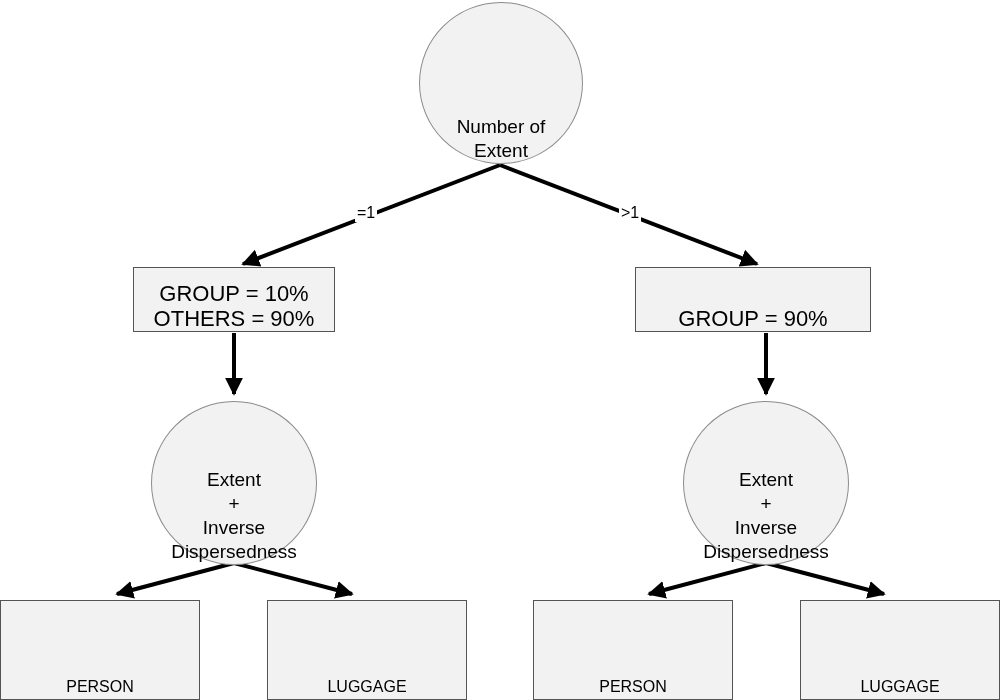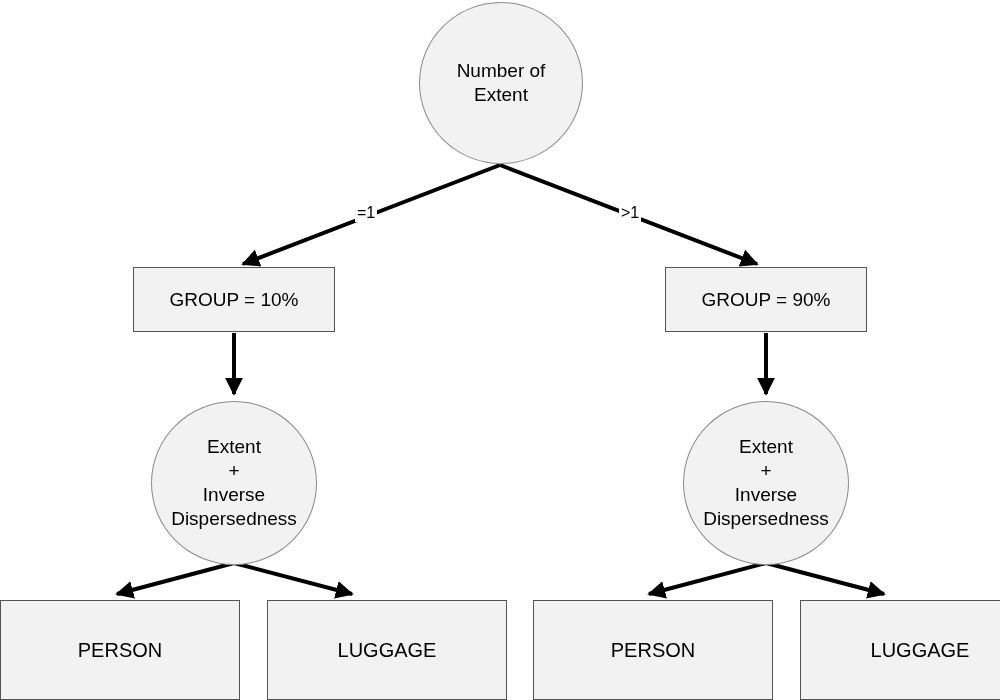--- a/index.html
+++ b/index.html
@@ -21,41 +21,41 @@
     width: 1000px;
     height: 700px;
   }
   .node {
     position: absolute;
     box-sizing: border-box;
     background: #f2f2f2;
     display: flex;
     flex-direction: column;
     align-items: center;
-    justify-content: center;
+    justify-content: flex-end;
     text-align: center;
     color: #000000;
   }
   .circle {
     border: 1px solid #8c8c8c;
     border-radius: 50%;
     font-size: 19px;
     line-height: 24px;
   }
   .rect {
     border: 1px solid #545454;
-    font-size: 19px;
+    font-size: 22px;
     line-height: 25px;
   }
   .root-circle   { left: 419px; top: 2px;   width: 164px; height: 162px; }
   .mid-circle-l  { left: 151px; top: 401px; width: 166px; height: 164px; }
   .mid-circle-r  { left: 683px; top: 401px; width: 166px; height: 164px; }
   .prob-box-l    { left: 133px; top: 267px; width: 202px; height: 65px; }
-  .prob-box-r    { left: 665px; top: 267px; width: 202px; height: 65px; }
-  .leaf          { top: 600px; width: 240px; height: 100px; font-size: 20px; }
+  .prob-box-r    { left: 635px; top: 267px; width: 236px; height: 65px; }
+  .leaf          { top: 600px; width: 200px; height: 100px; font-size: 16px; }
   .leaf-person-l { left: 0px; }
   .leaf-luggage-l{ left: 267px; }
   .leaf-person-r { left: 533px; }
   .leaf-luggage-r{ left: 800px; }
   .node span { display: block; }
   .edge-label {
     position: absolute;
     background: #ffffff;
     color: #000000;
     font-size: 16px;
@@ -89,20 +89,21 @@
   <div class="node circle root-circle">
     <span>Number of</span>
     <span>Extent</span>
   </div>
 
   <div class="edge-label edge-label-eq">=1</div>
   <div class="edge-label edge-label-gt">&gt;1</div>
 
   <div class="node rect prob-box-l">
     <span>GROUP = 10%</span>
+    <span>OTHERS = 90%</span>
   </div>
 
   <div class="node rect prob-box-r">
     <span>GROUP = 90%</span>
   </div>
 
   <div class="node circle mid-circle-l">
     <span>Extent</span>
     <span>+</span>
     <span>Inverse</span>

